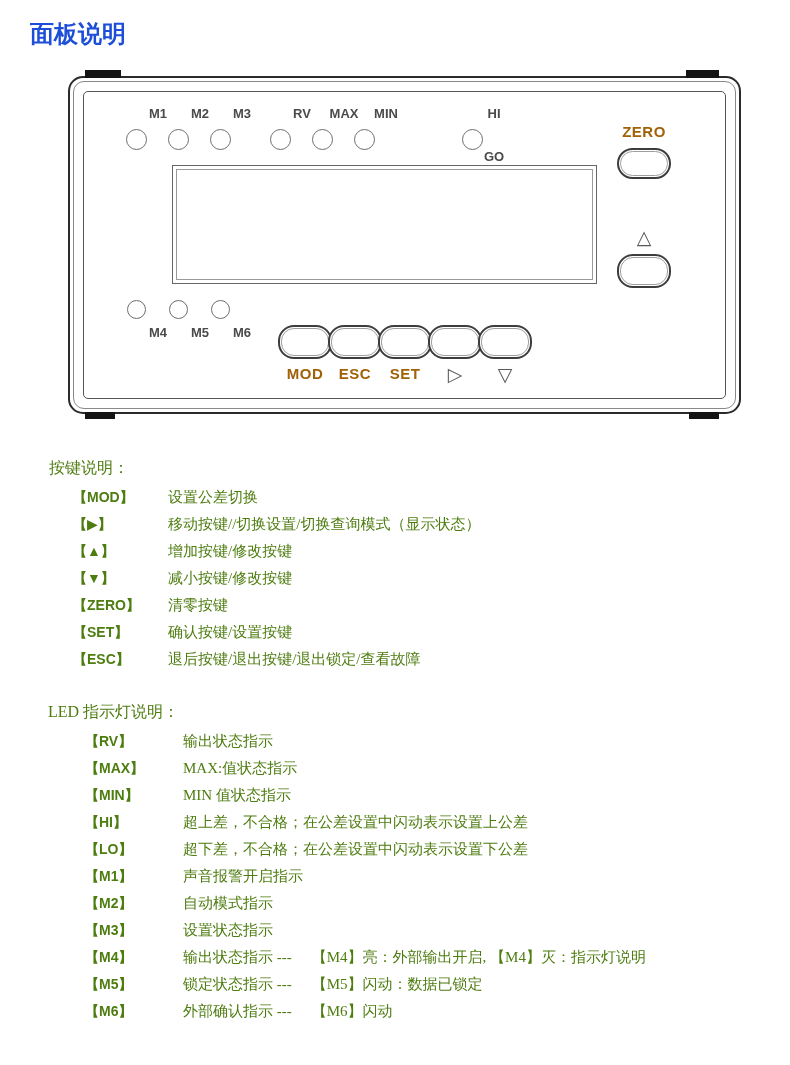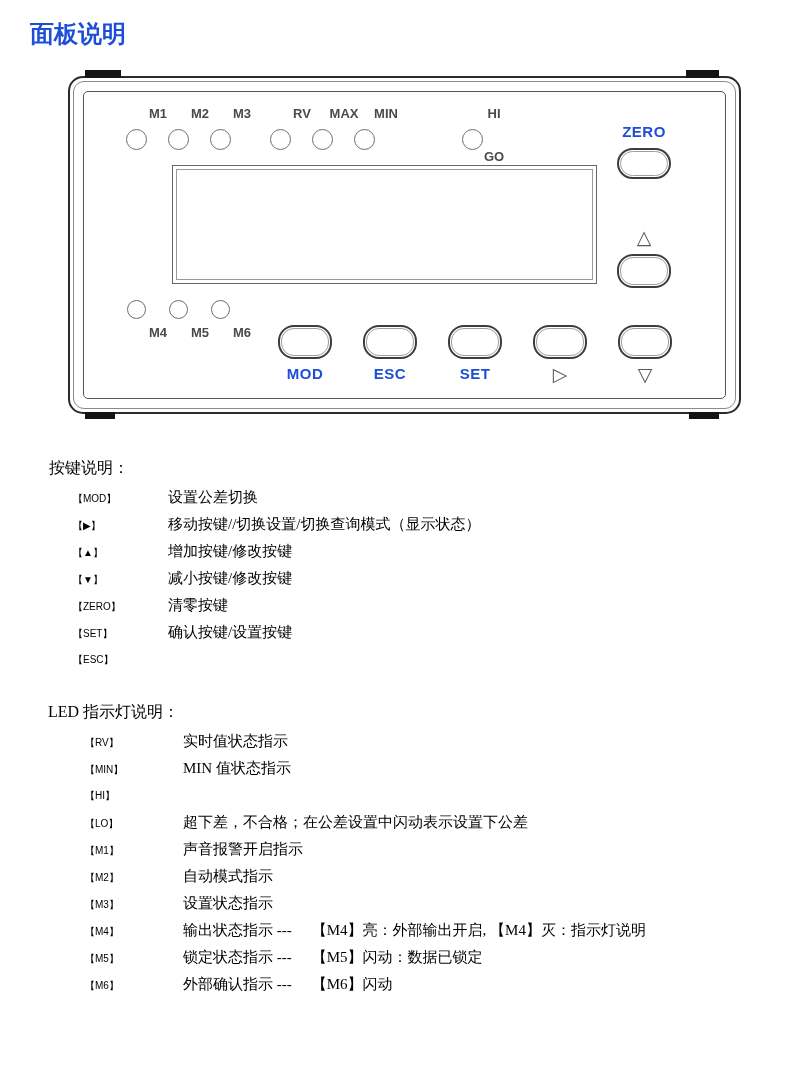--- a/index.html
+++ b/index.html
@@ -31,33 +31,33 @@
 
   .display{position:absolute;left:102px;top:87px;width:423px;height:117px;
            border:1px solid #666;background:#fff;}
   .display-inner{position:absolute;inset:3px;border:1px solid #9a9a9a;}
 
   .btn{position:relative;width:50px;height:30px;border:2px solid #3d3d3d;border-radius:16px;background:#fff;}
   .btn::after{content:'';position:absolute;inset:1px;border:1px solid #9f9f9f;border-radius:13px;}
   .btn.small{height:27px;}
   .btncol{position:absolute;width:56px;display:flex;flex-direction:column;align-items:center;}
   .btn-label{font-family:"Liberation Sans","DejaVu Sans",sans-serif;font-size:15px;
-             font-weight:700;color:#1d4ed8;letter-spacing:0.5px;margin-top:7px;line-height:16px;text-align:center;}
+             font-weight:700;color:#a16207;letter-spacing:0.5px;margin-top:7px;line-height:16px;text-align:center;}
   .btn-label.above{margin-top:0;margin-bottom:8px;}
   .glyph{font-family:"DejaVu Sans",sans-serif;font-size:19px;color:#5a5a5a;line-height:20px;font-weight:400;}
   .glyph.above{margin-bottom:7px;}
-  .btnrow{position:absolute;left:210px;top:247px;display:flex;gap:35px;}
+  .btnrow{position:absolute;left:210px;top:247px;display:flex;}
   .btnrow .btncol{position:static;width:50px;}
 
   
-  .section{position:absolute;font-size:15px;color:#000000;}
+  .section{position:absolute;font-size:15px;color:#4d7c0f;}
   .sec-heading{font-size:16px;line-height:20px;}
   .rows{margin-top:6px;}
   .trow{display:flex;height:27px;align-items:baseline;line-height:27px;}
-  .k{font-family:"Liberation Sans","DejaVu Sans",sans-serif;font-weight:400;font-size:10px;
+  .k{font-family:"Liberation Sans","DejaVu Sans",sans-serif;font-weight:700;font-size:14px;
      flex:0 0 95px;white-space:nowrap;}
   .led-rows .k{flex:0 0 98px;}
   .d{white-space:nowrap;font-size:15px;text-align:right;}
   .extra{margin-left:20px;}
   .keys-rows{margin-left:24px;}
   .led-rows{margin-left:37px;}
 </style>
 </head>
 <body>
 
@@ -193,37 +193,43 @@
       <div class="trow">
         <span class="k">【ZERO】</span>
         <span class="d">清零按键</span>
       </div>
       <div class="trow">
         <span class="k">【SET】</span>
         <span class="d">确认按键/设置按键</span>
       </div>
       <div class="trow">
         <span class="k">【ESC】</span>
+        <span class="d">退后按键/退出按键/退出锁定/查看故障</span>
       </div>
     </div>
   </div>
 
   <div class="section" style="left:48px;top:702px;">
     <div class="sec-heading">LED 指示灯说明：</div>
     <div class="rows led-rows">
       <div class="trow">
         <span class="k">【RV】</span>
-        <span class="d">实时值状态指示</span>
+        <span class="d">输出状态指示</span>
+      </div>
+      <div class="trow">
+        <span class="k">【MAX】</span>
+        <span class="d">MAX:值状态指示</span>
       </div>
       <div class="trow">
         <span class="k">【MIN】</span>
         <span class="d">MIN 值状态指示</span>
       </div>
       <div class="trow">
         <span class="k">【HI】</span>
+        <span class="d">超上差，不合格；在公差设置中闪动表示设置上公差</span>
       </div>
       <div class="trow">
         <span class="k">【LO】</span>
         <span class="d">超下差，不合格；在公差设置中闪动表示设置下公差</span>
       </div>
       <div class="trow">
         <span class="k">【M1】</span>
         <span class="d">声音报警开启指示</span>
       </div>
       <div class="trow">

